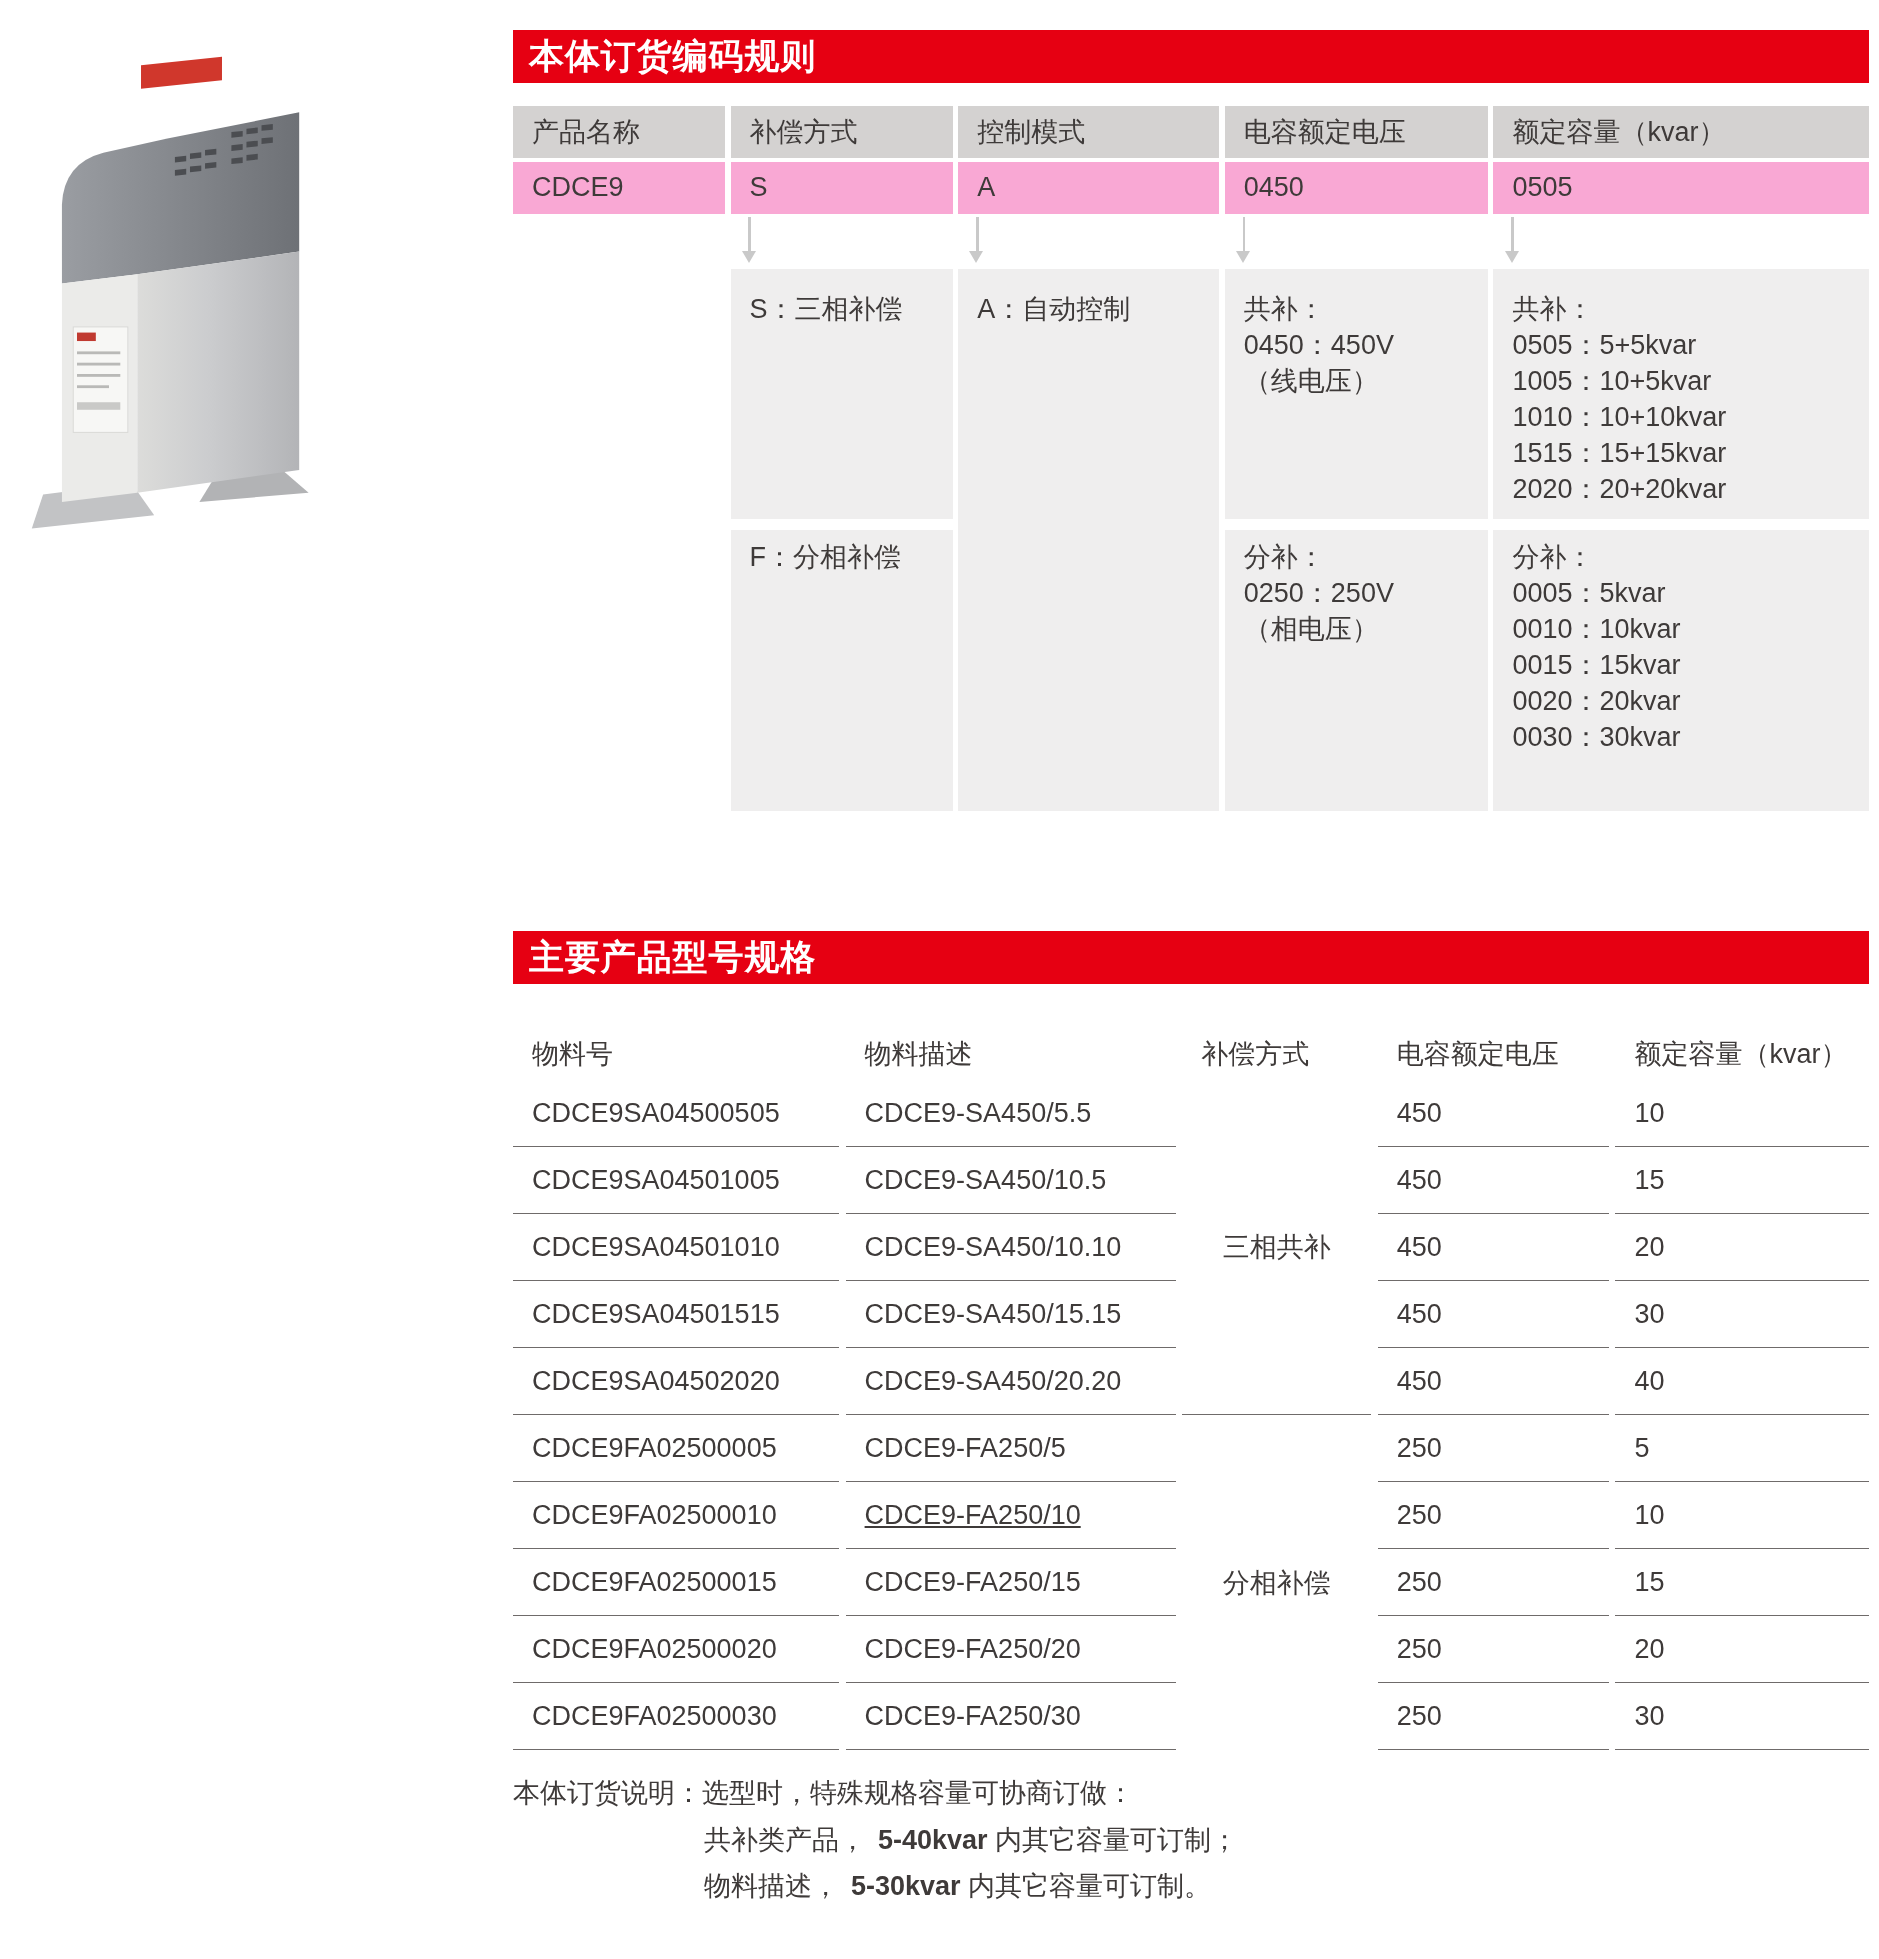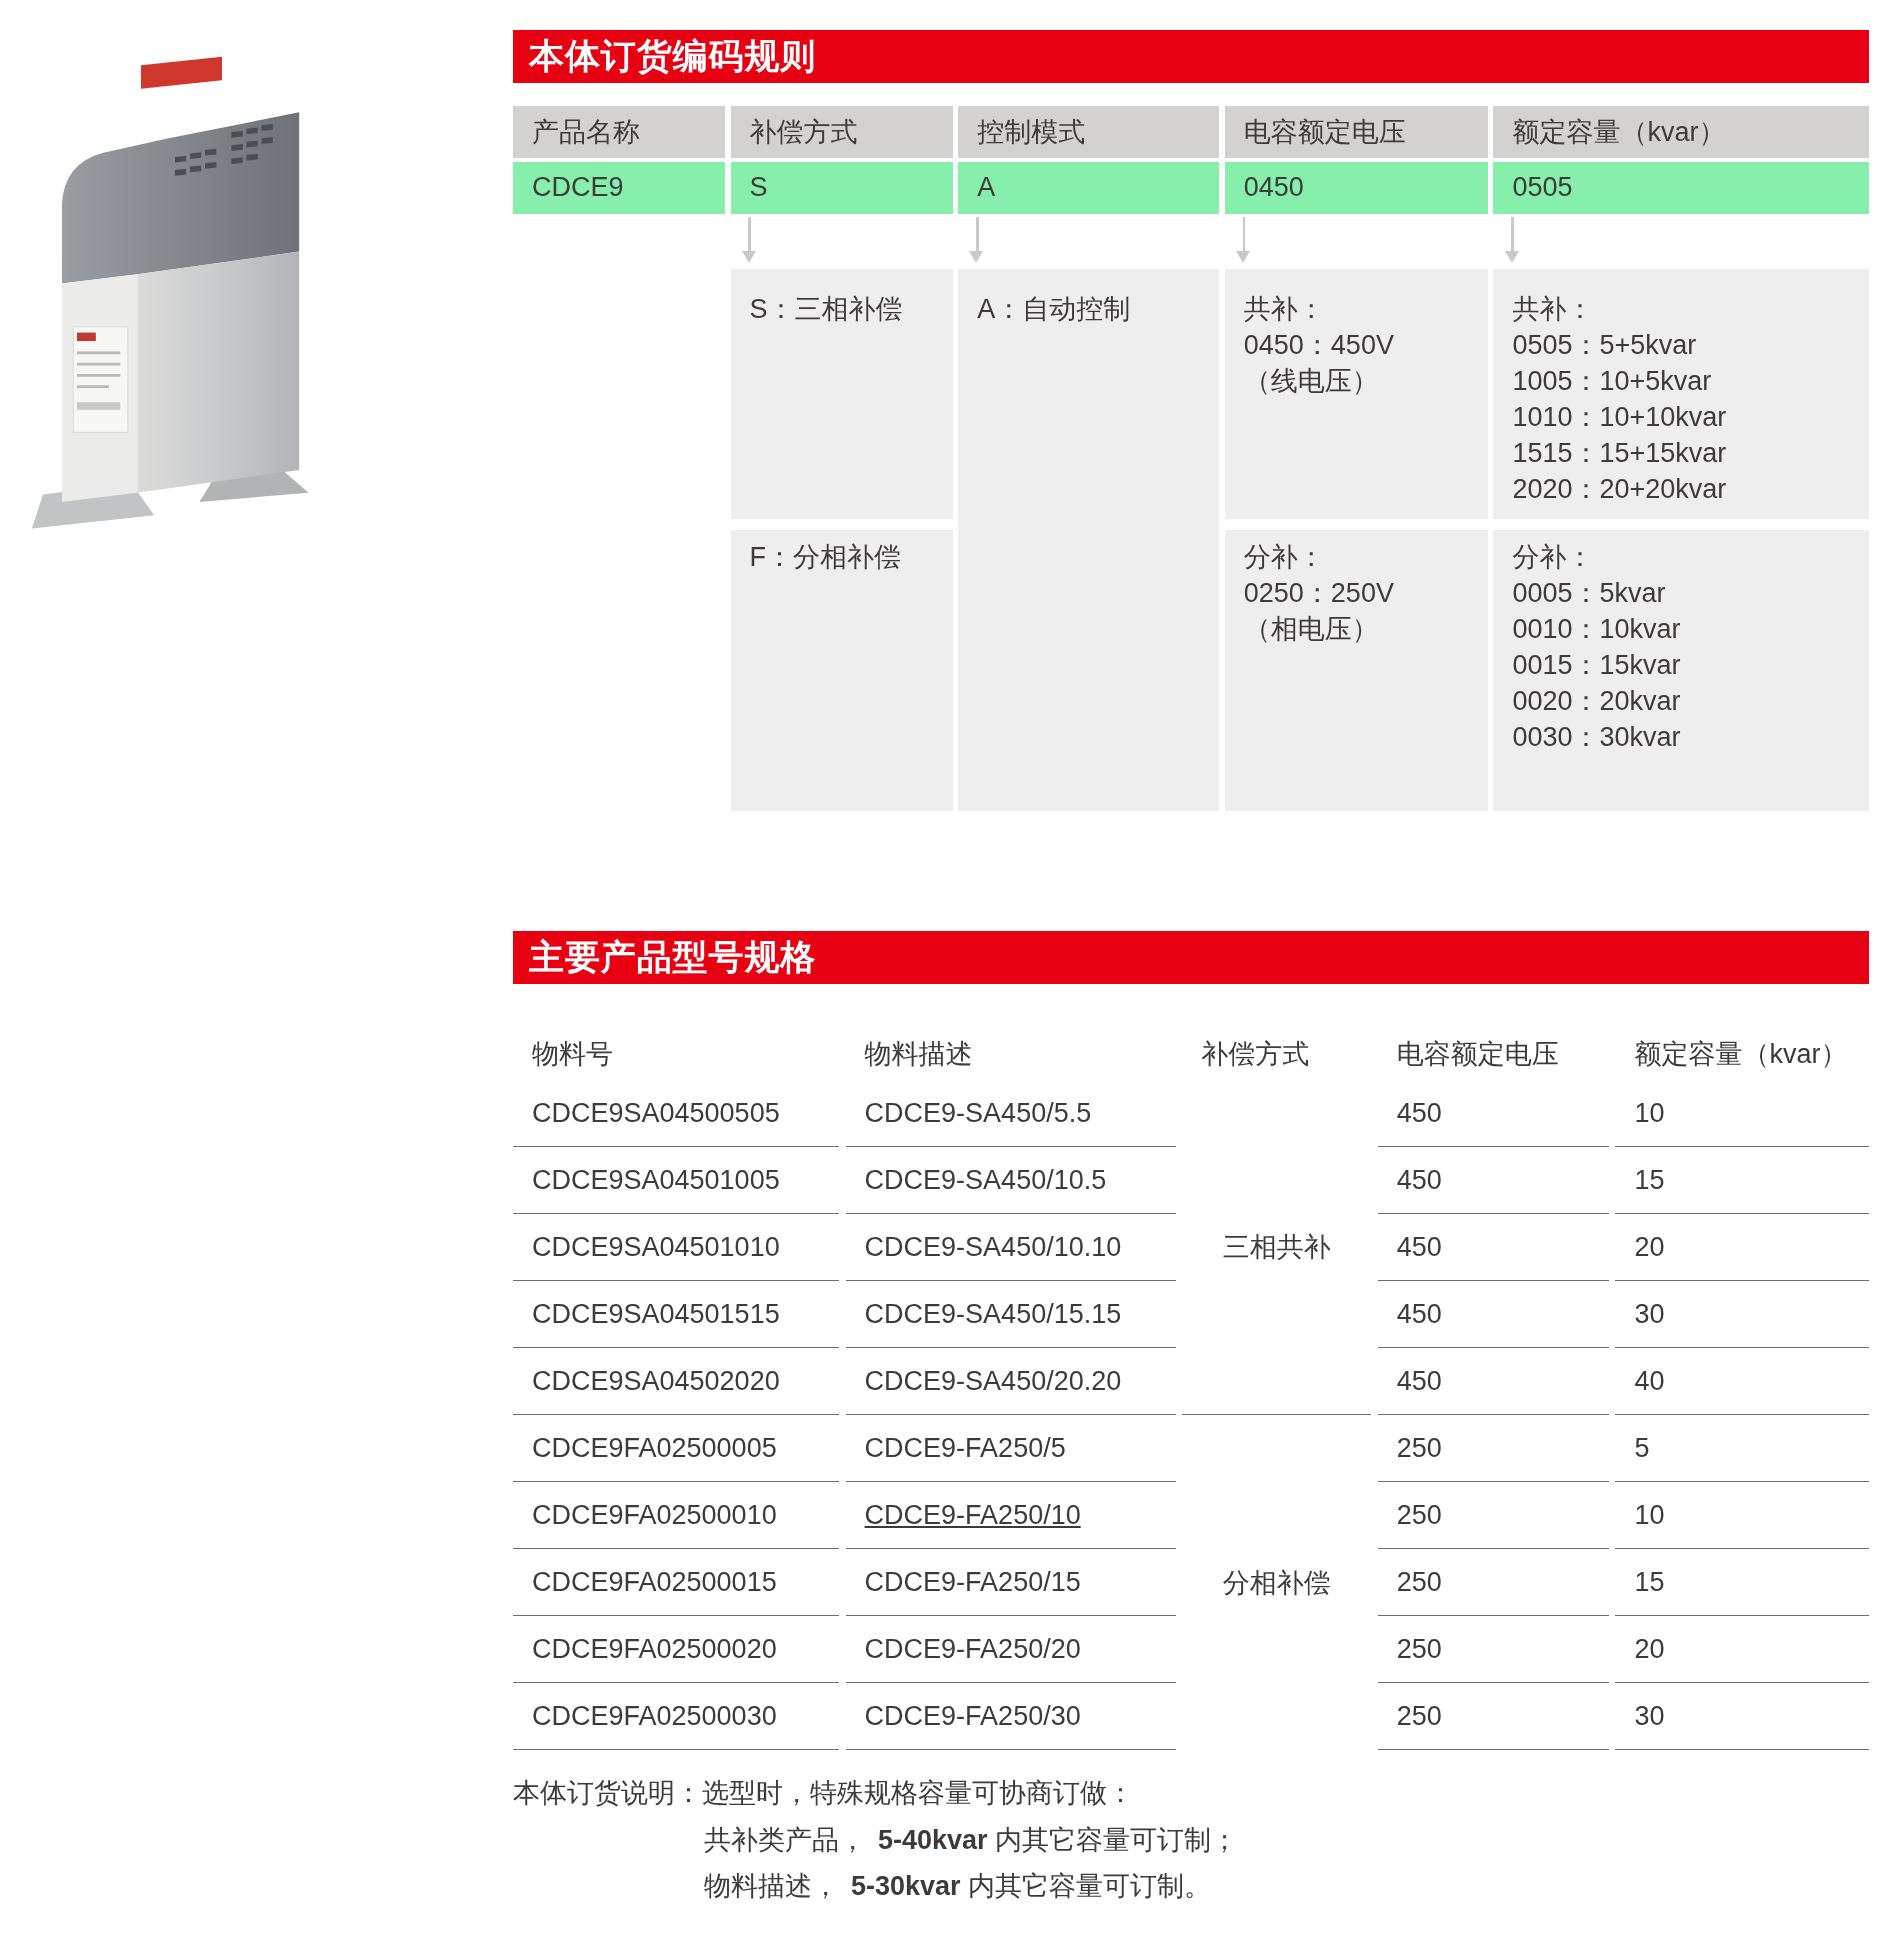--- a/index.html
+++ b/index.html
@@ -25,21 +25,21 @@
     grid-template-columns:212px 222px 261px 263px 376px;
     grid-template-rows:52px 3.8px 52px 55px 250px 11.3px 281px;
     column-gap:5.6px;
     font-size:27px;
   }
   .cell{box-sizing:border-box;}
   .th{
     background:#d4d2d1;display:flex;align-items:center;padding-left:19px;
   }
   .code{
-    background:#86efac;display:flex;align-items:center;padding-left:19px;
+    background:#f9a8d4;display:flex;align-items:center;padding-left:19px;
   }
   .tier{
     background:#efeeee;padding:22.6px 0 0 19px;line-height:36px;
   }
   .tier.low{padding-top:9.4px;}
   .arrow-box{position:relative;}
   .arrow{
     position:absolute;left:11.3px;top:2.8px;width:15px;height:47px;
   }
   .arrow::before{

